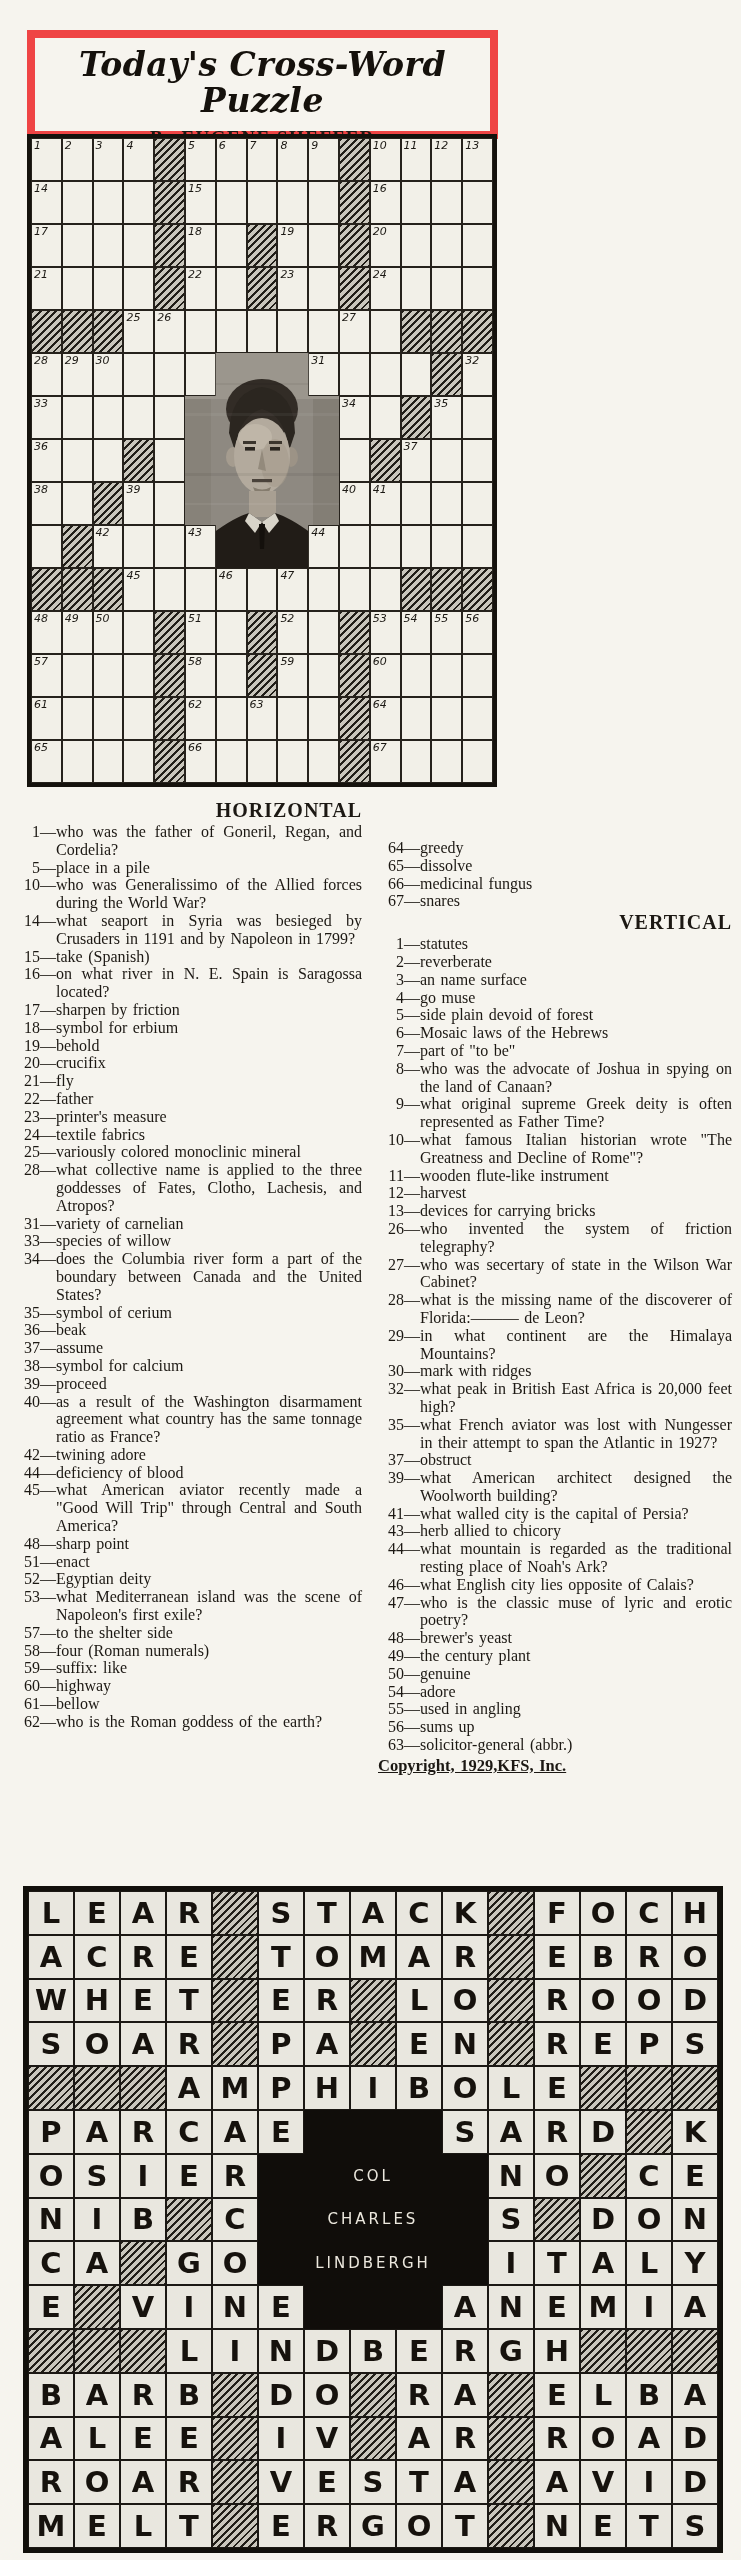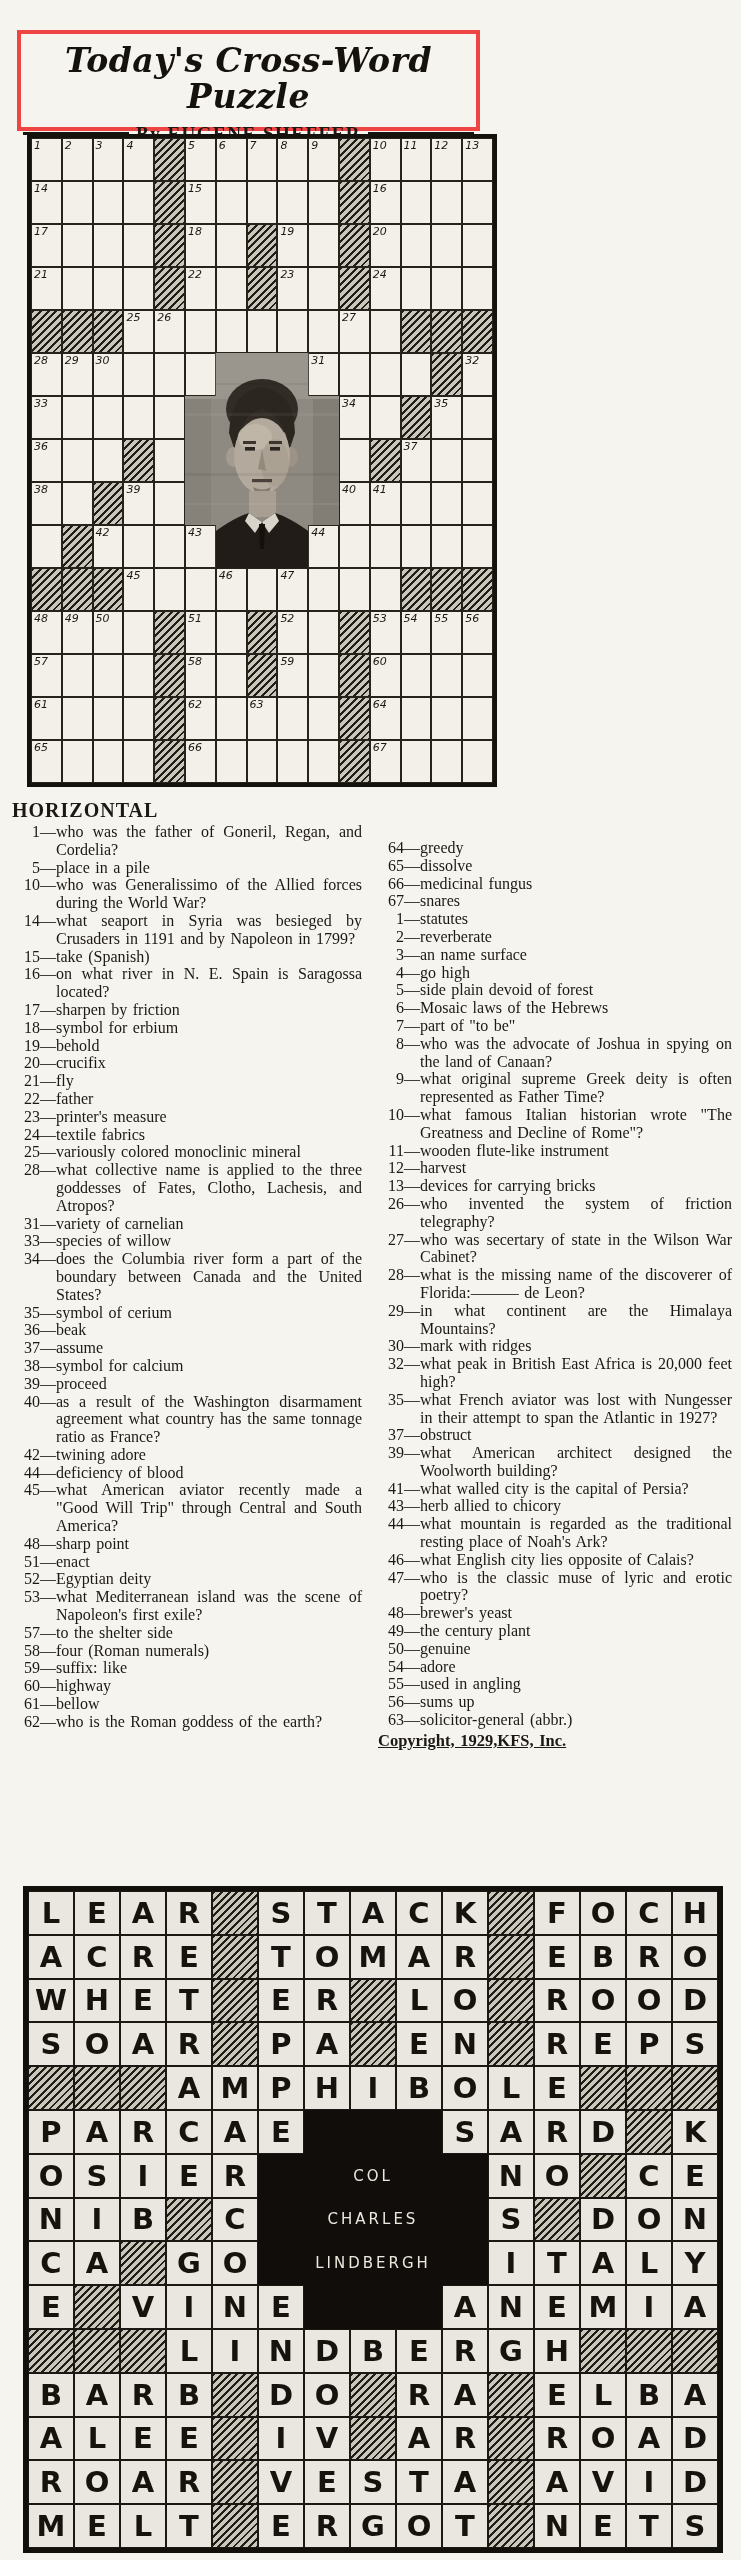--- a/index.html
+++ b/index.html
@@ -1,38 +1,38 @@
 <!DOCTYPE html>
 <html><head>
 <meta charset="utf-8">
 <style>
   html,body{margin:0;padding:0;background:#e9e7e0;}
   #page{position:relative;width:741px;height:2560px;background:#f6f4ee;overflow:hidden;
         font-family:"Liberation Serif",serif;color:#1c1813;}
   
-  .title-box{position:absolute;left:17px;top:30px;width:455px;height:93px;border:4px solid #ef4444;}
+  .title-box{position:absolute;left:27px;top:30px;width:455px;height:93px;border:8px solid #ef4444;}
   .title{font:bold italic 33px/1.1 "DejaVu Serif",serif;text-align:center;margin-top:9px;letter-spacing:.5px;color:#15110c;}
   .byline-row{display:flex;align-items:center;gap:7px;margin-top:7px;padding:0 2px;}
   .rule{flex:1;height:3px;background:#17140f;}
   .byline{font:bold 19px "Liberation Serif",serif;letter-spacing:1.5px;white-space:nowrap;}
   
   .grid-top-wrap{position:absolute;left:27px;top:134px;width:470px;height:653px;}
   .grid-top{display:grid;grid-template-columns:repeat(15,30.8px);grid-template-rows:repeat(15,43px);
             border:4px solid #15120d;background:#f2f0e8;}
   .tcell{position:relative;border:1px solid #26221c;background:#f2f0e8;box-sizing:border-box;}
   .tcell .cnum{position:absolute;top:0px;left:2px;font:italic 11px "DejaVu Sans",sans-serif;color:#1b1813;}
   .hatch{background:repeating-linear-gradient(135deg,#211e18 0px,#211e18 2px,#c9c6bc 2px,#c9c6bc 5.4px) !important;}
   .photo-plus{position:absolute;left:158px;top:219px;width:154px;height:215px;
     clip-path:polygon(30.8px 0,123.2px 0,123.2px 43px,154px 43px,154px 172px,123.2px 172px,
                       123.2px 215px,30.8px 215px,30.8px 172px,0 172px,0 43px,30.8px 43px);}
   
   .clues-col{position:absolute;font:16px/17.8px "Liberation Serif",serif;word-spacing:1.5px;}
   #clues-left{left:12px;top:798px;width:350px;}
   #clues-right{left:376px;top:798px;width:356px;margin-top:41px;}
-  .clues-header{font:bold 20px/22px "Liberation Serif",serif;text-align:left;letter-spacing:1px;margin:1px 0 2px 0;}
+  .clues-header{font:bold 20px/22px "Liberation Serif",serif;text-align:right;letter-spacing:1px;margin:1px 0 2px 0;}
   .clue{text-align:justify;padding-left:44px;text-indent:-44px;}
   .cno{display:inline-block;width:28px;text-align:right;}
   .copyright{font:bold 16.5px/20px "Liberation Serif",serif;margin-top:2px;padding-left:2px;text-decoration:underline;}
   
   .grid-bottom-wrap{position:absolute;left:23px;top:1886px;width:700px;height:667px;}
   .grid-bottom{display:grid;grid-template-columns:repeat(15,46px);grid-template-rows:repeat(15,43.8px);
                border:5px solid #12100b;background:#e9e7df;}
   .scell{display:flex;align-items:center;justify-content:center;border:1.4px solid #1b1814;box-sizing:border-box;
          background:#e9e7df;font:bold 29px "DejaVu Sans",sans-serif;color:#16120d;}
   .scell.hatch{background:repeating-linear-gradient(135deg,#1f1c17 0px,#1f1c17 2.4px,#c5c2b8 2.4px,#c5c2b8 6px);}
@@ -494,25 +494,26 @@
       </div>
   </div>
 
   <div class="clues-col" id="clues-right">
     <div id="hclues-right">
         <div class="clue"><span class="cno">64</span><span>—greedy</span></div>
         <div class="clue"><span class="cno">65</span><span>—dissolve</span></div>
         <div class="clue"><span class="cno">66</span><span>—medicinal fungus</span></div>
         <div class="clue"><span class="cno">67</span><span>—snares</span></div>
       </div>
+    <div class="clues-header">VERTICAL</div>
     <div id="vclues">
         <div class="clue"><span class="cno">1</span><span>—statutes</span></div>
         <div class="clue"><span class="cno">2</span><span>—reverberate</span></div>
         <div class="clue"><span class="cno">3</span><span>—an name surface</span></div>
-        <div class="clue"><span class="cno">4</span><span>—go high</span></div>
+        <div class="clue"><span class="cno">4</span><span>—go muse</span></div>
         <div class="clue"><span class="cno">5</span><span>—side plain devoid of forest</span></div>
         <div class="clue"><span class="cno">6</span><span>—Mosaic laws of the Hebrews</span></div>
         <div class="clue"><span class="cno">7</span><span>—part of "to be"</span></div>
         <div class="clue"><span class="cno">8</span><span>—who was the advocate of Joshua in spying on the land of Canaan?</span></div>
         <div class="clue"><span class="cno">9</span><span>—what original supreme Greek deity is often represented as Father Time?</span></div>
         <div class="clue"><span class="cno">10</span><span>—what famous Italian historian wrote "The Greatness and Decline of Rome"?</span></div>
         <div class="clue"><span class="cno">11</span><span>—wooden flute-like instrument</span></div>
         <div class="clue"><span class="cno">12</span><span>—harvest</span></div>
         <div class="clue"><span class="cno">13</span><span>—devices for carrying bricks</span></div>
         <div class="clue"><span class="cno">26</span><span>—who invented the system of friction telegraphy?</span></div>

